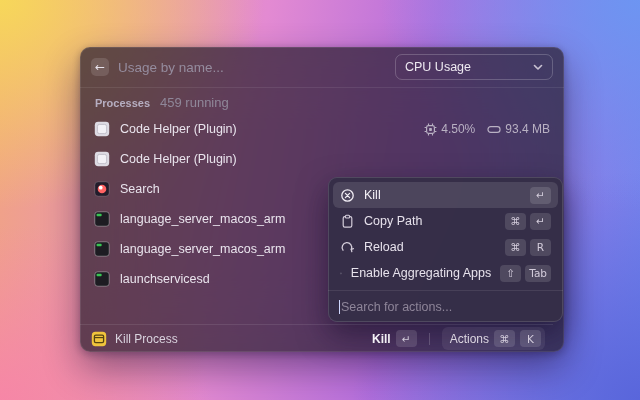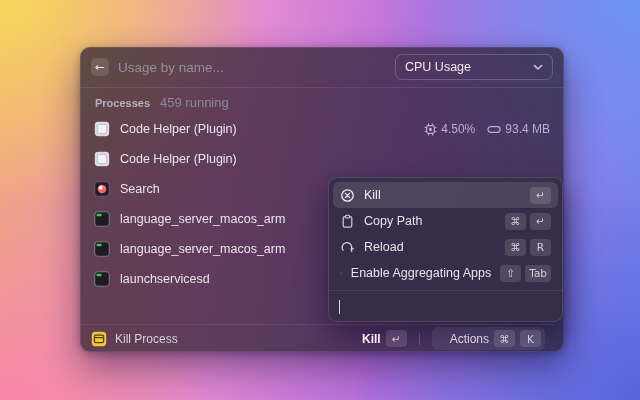--- a/index.html
+++ b/index.html
@@ -58,21 +58,21 @@
   .caret{width:1px;height:14px;background:#cfd8ff;margin-right:1px;}
   .msearchtext{color:#8e8599;font-size:12.5px;}
   
   .statusbar{position:absolute;left:0;right:11px;bottom:0;height:27px;border-top:1px solid rgba(255,255,255,0.09);
     display:flex;align-items:center;padding:0 8px 0 11px;gap:8px;border-radius:0 0 10px 10px;}
   .sbtitle{color:#d9d3de;font-size:12px;}
   .sbkill{color:#f3f0f5;font-size:12px;font-weight:bold;}
   .sbgroup{display:flex;align-items:center;gap:5px;}
   .sbdivider{width:1px;height:12px;background:rgba(255,255,255,0.18);margin:0 4px;}
   .actionsgroup{display:flex;align-items:center;gap:5px;background:rgba(255,255,255,0.07);
-    border-radius:6px;padding:3px 4px 3px 18px;}
+    border-radius:6px;padding:3px 4px 3px 8px;}
   .sbactions{color:#dcd6e1;font-size:12px;}
   svg{display:block;}
 </style>
 </head>
 <body>
 
 <div class="stage">
   <div class="window">
 
     <div class="topbar">
@@ -210,20 +210,21 @@
         <span class="mlabel">Enable Aggregating Apps</span>
         <span class="keys">
           <span class="key">⇧</span>
           <span class="key">Tab</span>
         </span>
       </div>
 
       <div class="menusep"></div>
       <div class="msearch">
         <span class="caret"></span>
+        <span class="msearchtext">Search for actions...</span>
       </div>
     </div>
 
     <div class="statusbar">
       <svg width="16" height="16" viewBox="0 0 16 16">
         <rect x="0.8" y="0.8" width="14.4" height="14.4" rx="3.6" fill="#f0c43c"></rect>
         <rect x="3.4" y="4.2" width="9.2" height="7.4" rx="1.4" fill="none" stroke="#544312" stroke-width="1.3"></rect>
         <path d="M3.4 6.6 h9.2" stroke="#544312" stroke-width="1.2"></path>
       </svg>
       <span class="sbtitle">Kill Process</span>

